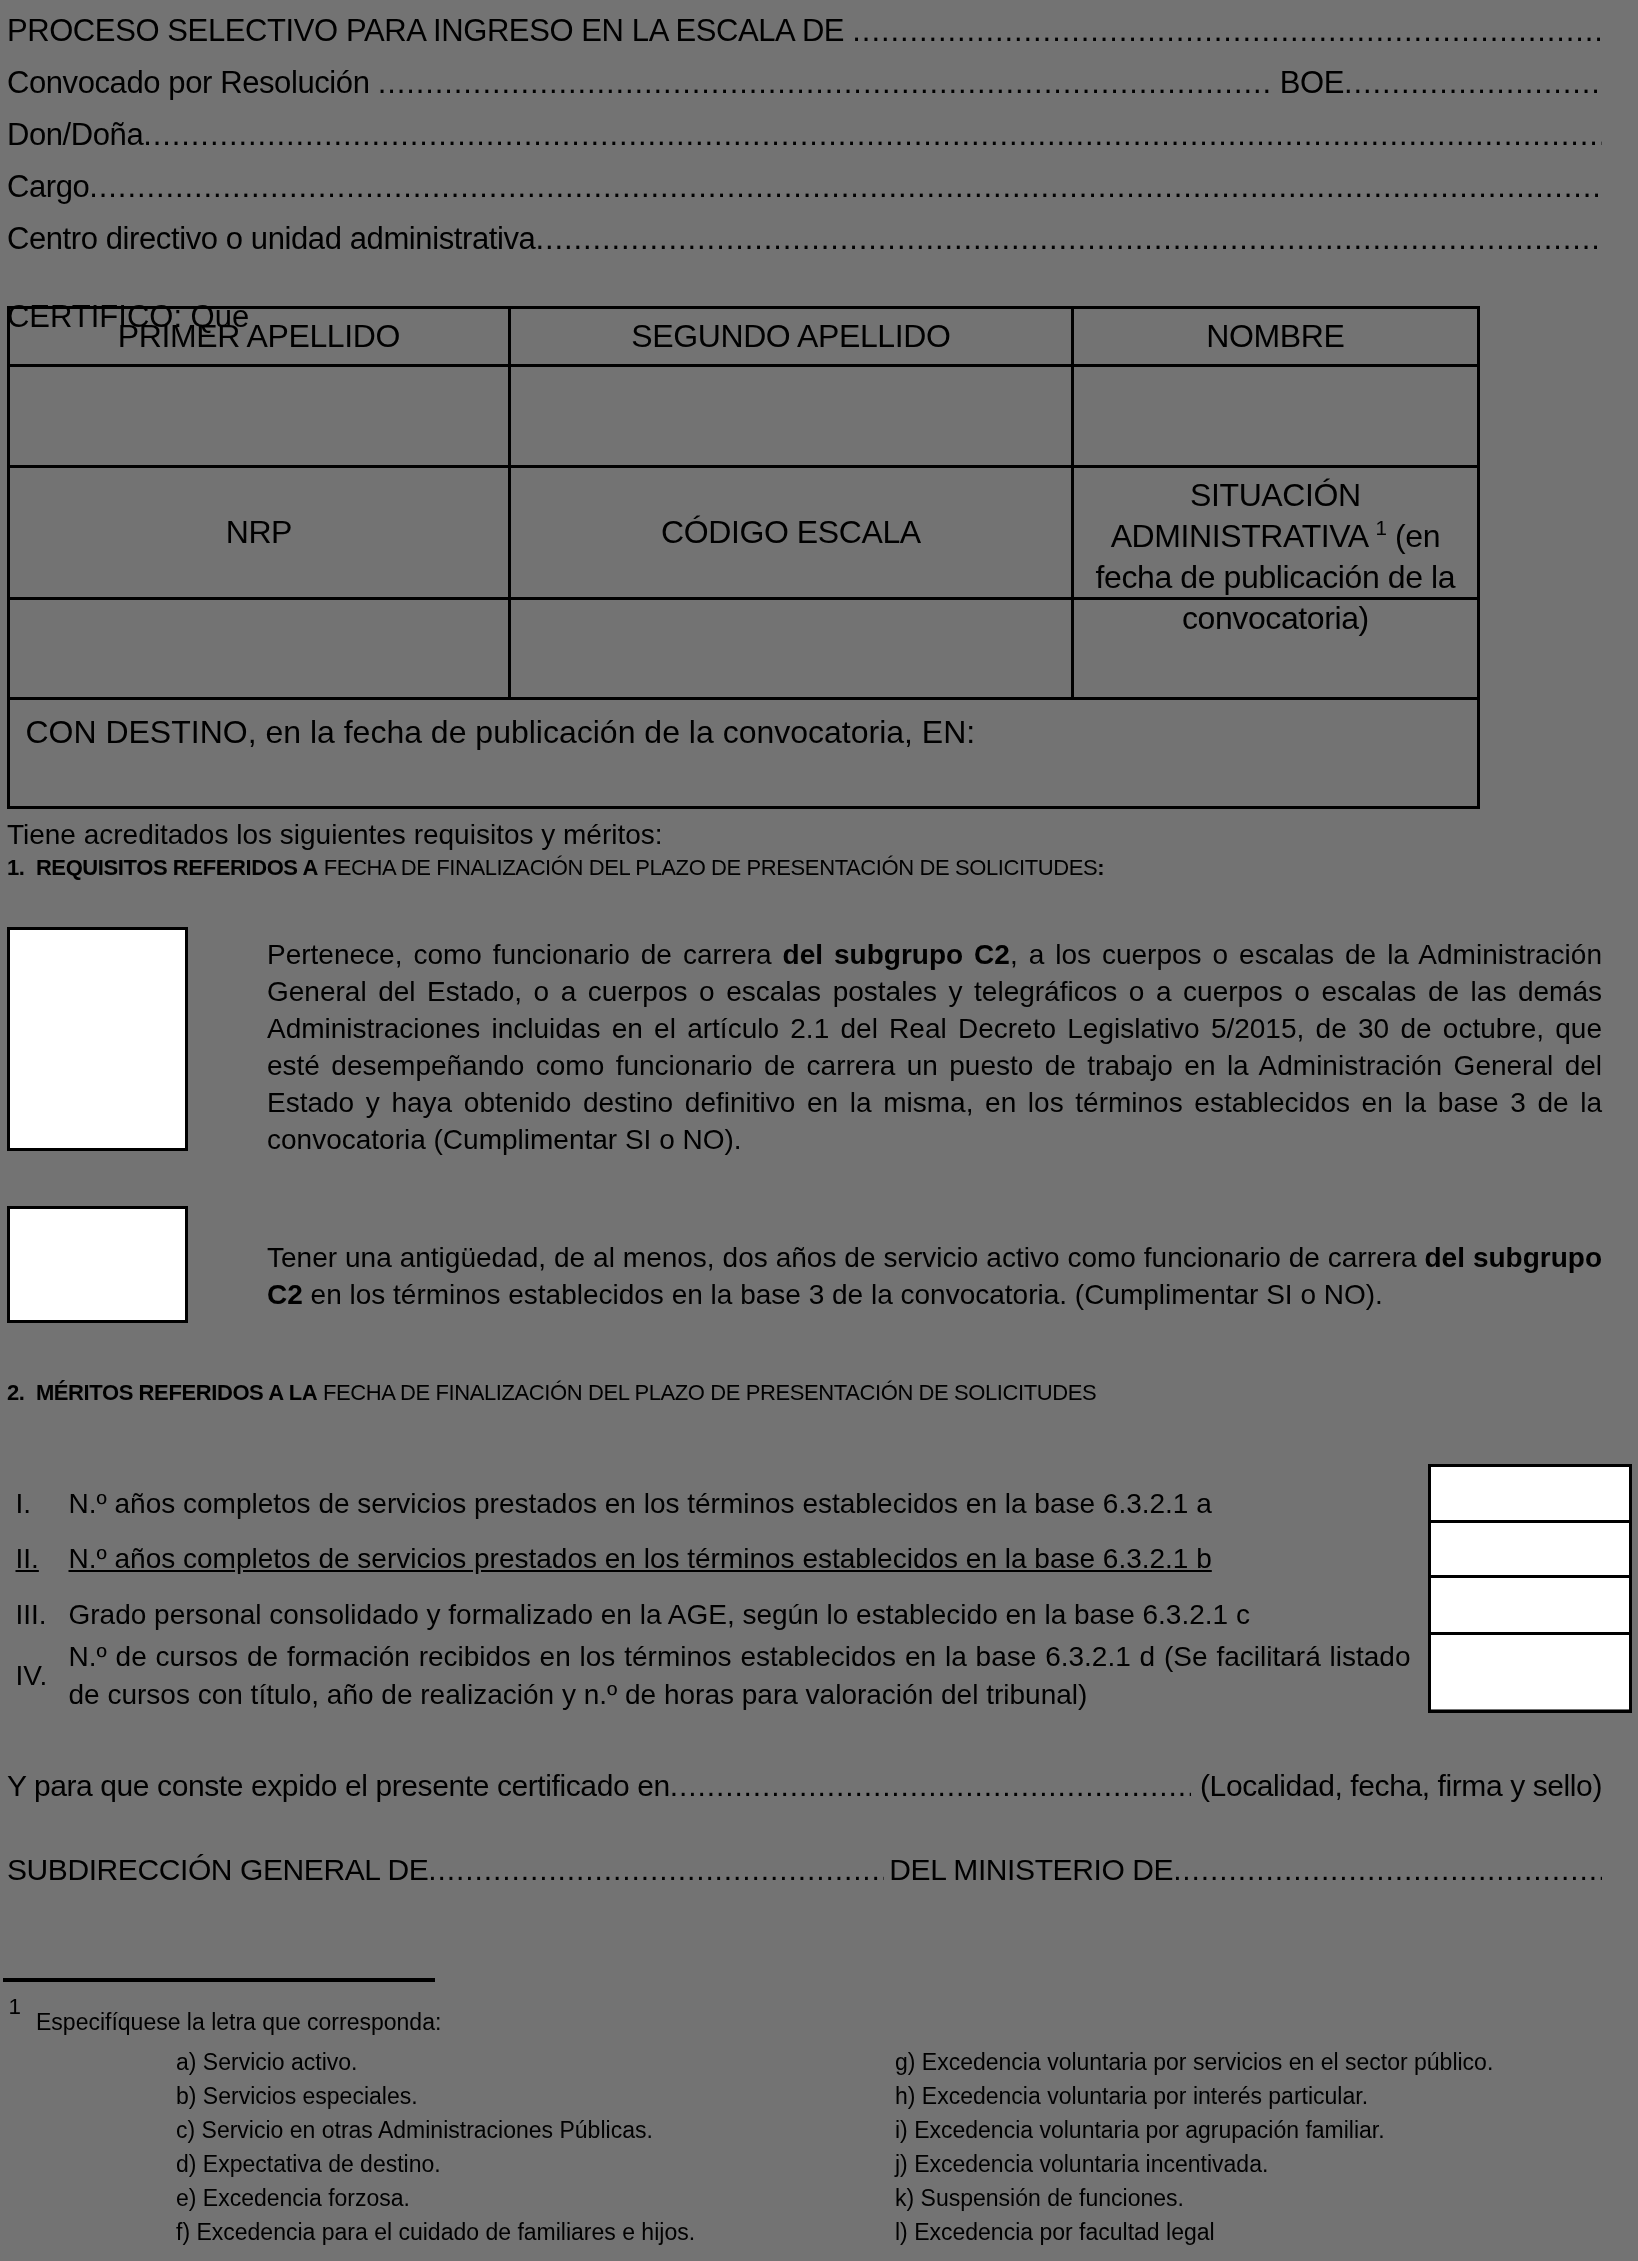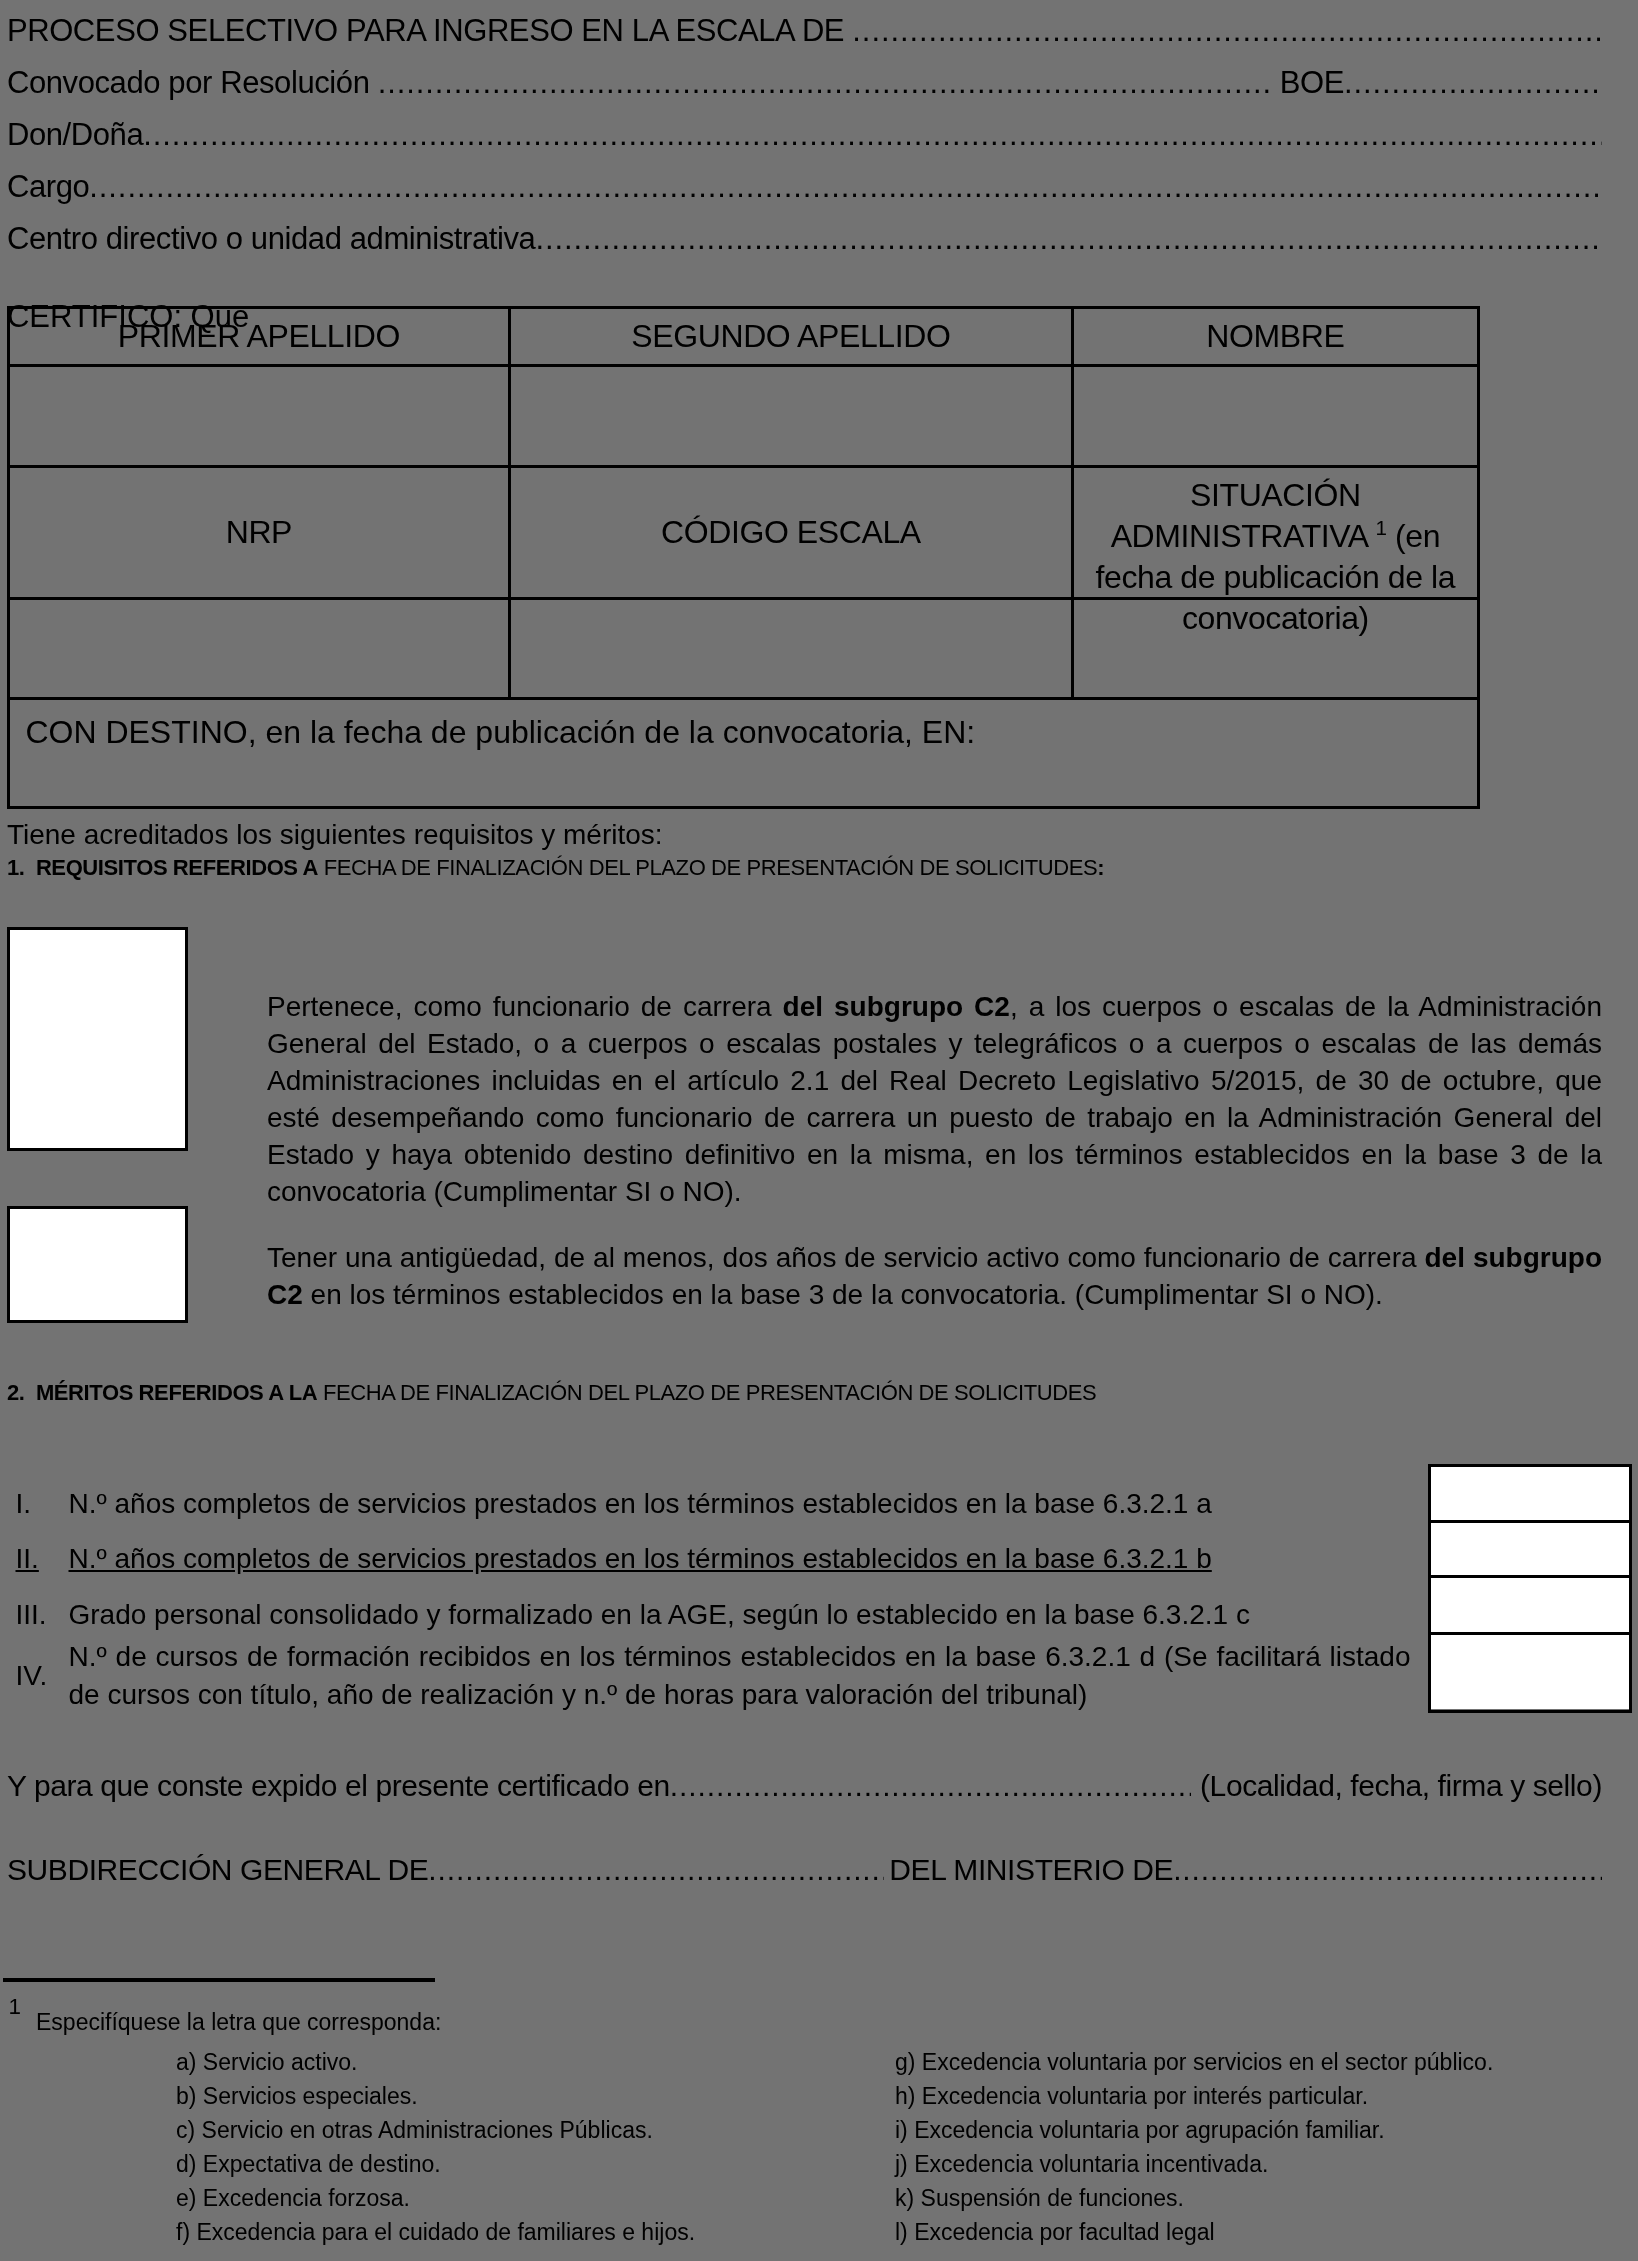--- a/index.html
+++ b/index.html
@@ -53,21 +53,21 @@
   .heading { left:6.9px; font-size:22px; letter-spacing:-0.4px; white-space:pre; }
   #h1 { top:855px; }
   #h2 { top:1380px; }
 
   .checkbox { left:6.9px; width:181px; border:3.4px solid #000; background:#fff; }
   #box1 { top:927px; height:224px; }
   #box2 { top:1206px; height:117px; }
 
   .para { left:267px; width:1335px; font-size:28px; line-height:37px;
           text-align:justify; }
-  #para1 { top:988px; }
+  #para1 { top:936px; }
   #para2 { top:1239px; }
 
   .merit-row { left:15.5px; width:1395px; display:flex;
                font-size:28px; line-height:38px; }
   .merit-row .mnum { flex:0 0 53px; }
   .merit-row .mtext { flex:1 1 auto; text-align:justify; }
   #mi1 { top:1485px; } #mi2 { top:1540px;text-decoration:underline; } #mi3 { top:1596px; }
   #mi4 { top:1638px; height:76px; align-items:center; }
 
   #merit-boxes { top:1464px; left:1428px; width:204px; height:249px;

